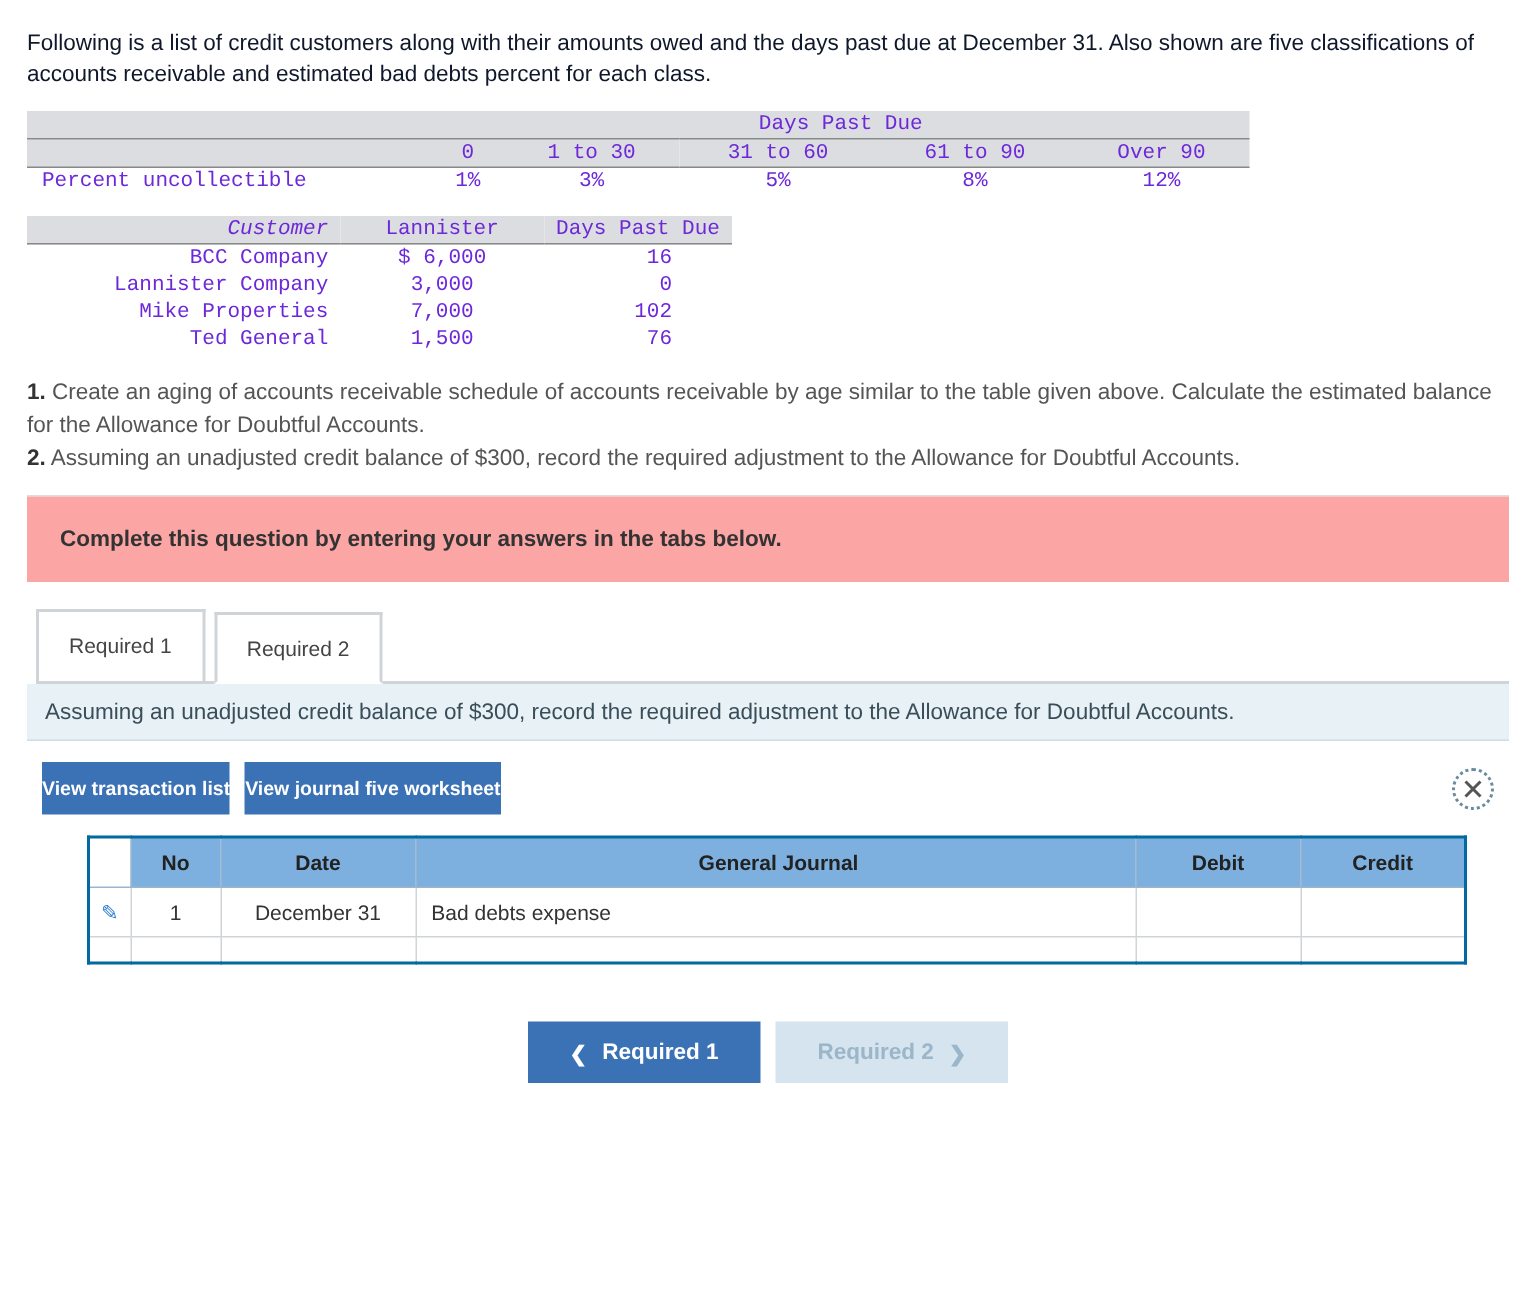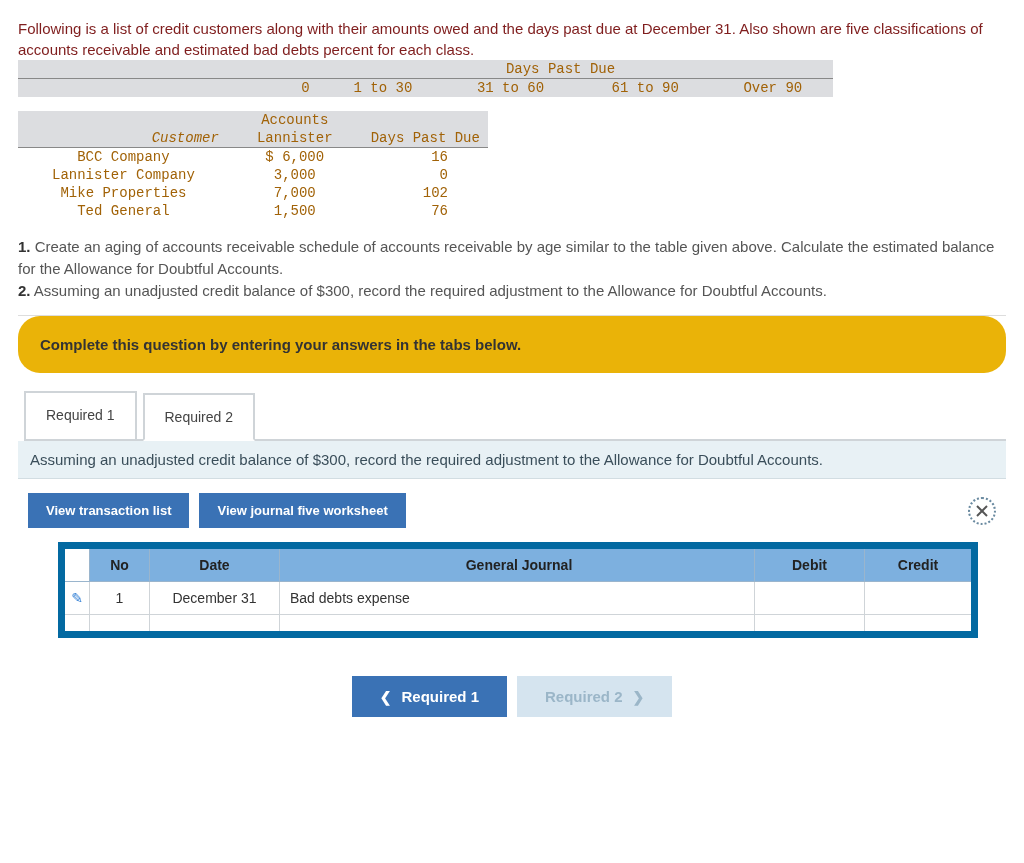--- a/index.html
+++ b/index.html
@@ -4,63 +4,63 @@
 <style>
   * { box-sizing: border-box; margin: 0; padding: 0; }
   body {
     font-family: Arial, Helvetica, sans-serif;
     font-size: 15px;
     color: #444;
     background: #fff;
     padding: 18px 18px 30px 18px;
     width: 1024px;
   }
-  .intro { color: #7f1d1d; line-height: 1.4; }
+  .intro { color: #0f172a; line-height: 1.4; margin-bottom: 14px; }
   table { border-collapse: collapse; }
-  .mono { font-family: "Courier New", monospace; font-size: 14px; color:#a16207; }
+  .mono { font-family: "Courier New", monospace; font-size: 14px; color:#6d28d9; }
   .tbl1 { width: 815px; margin-bottom: 14px; }
   .tbl1 td, .tbl1 th { padding: 1px 6px; text-align: center; }
   .tbl1 .shade { background: #dcdde0; }
   .tbl1 .rowline td { border-top: 1px solid #888; }
   .tbl1 .lbl { text-align: left; padding-left: 10px; }
   .tbl2 { width: 470px; margin-bottom: 16px; }
   .tbl2 td, .tbl2 th { padding: 1px 8px; }
   .tbl2 .shade { background: #dcdde0; }
-  .tbl2 .c1 { text-align: center; padding-left:10px; width: 200px; }
+  .tbl2 .c1 { text-align: right; padding-left:10px; width: 200px; }
   .tbl2 .c2 { text-align: center; width: 130px; }
   .tbl2 .c3 { text-align: right; width: 120px; padding-right: 40px;}
   .tbl2 .hdr .c1 { text-align: right; font-style: italic; }
   .tbl2 .hdr .c2 { text-align: center; }
   .tbl2 .hdr .c3 { text-align: center; padding-right:8px;}
   .tbl2 .line td { border-top: 1px solid #888; }
   .questions { line-height: 1.45; color:#555; margin-bottom: 14px; }
   .questions b { color:#333; }
   .panel { border-top: 1px solid #ddd; }
-  .complete-bar { background: #eab308; padding: 20px 22px; font-weight: bold; color:#333; margin-bottom: 18px; border-radius: 22px;}
+  .complete-bar { background: #fca5a5; padding: 20px 22px; font-weight: bold; color:#333; margin-bottom: 18px;}
   .tabs { display:flex; border-bottom: 2px solid #cfd4d8; margin-left: 6px; }
   .tab {
     padding: 14px 20px; border: 2px solid #cfd4d8; border-bottom: none;
     background: #fff; color:#444; cursor:pointer; margin-right: 6px;
     font-size: 14px;
   }
   .tab.inactive { background:#fff; }
   .tab.active { background:#fff; position: relative; top:2px; border-bottom:2px solid #fff;}
   .prompt-bar { background:#e8f1f5; padding: 10px 12px; color:#3a4e5a; font-size:15px; border-bottom:1px solid #d2dde2;}
   .btn-row { display:flex; align-items:center; padding: 14px 10px; gap: 10px;}
   .bluebtn {
     background:#3a72b5; color:#fff; font-weight:bold; font-size:13px;
-    padding: 10px 18px; border:none; cursor:pointer;
+    padding: 10px 0; border:none; cursor:pointer;
   }
   .close-circle {
     margin-left:auto; width:28px; height:28px; border-radius:50%;
     border: 2px dotted #6a8aa0; display:flex; align-items:center; justify-content:center;
     color:#444; font-weight:bold; cursor:pointer;
   }
   .journal-wrap { padding: 0 0 18px 40px; }
-  .journal { width: 920px; border: 7px solid #0369a1; }
+  .journal { width: 920px; border: 2px solid #0369a1; }
   .journal th { background:#7db0df; color:#222; padding:8px 6px; border:1px solid #9ab5cd; font-weight:bold; font-size:14px;}
   .journal td { background:#fff; padding:8px 6px; border:1px solid #cfd4d8; font-size:14px; color:#333;}
   .journal .col-icon { width:28px; text-align:center; }
   .journal .col-no { width:60px; text-align:center; }
   .journal .col-date { width:130px; text-align:center;margin-left:12px; }
   .journal .col-gj { text-align:left; padding-left:10px; }
   .journal .col-amt { width:110px; }
   .pencil { color:#2b7bd3; }
   .nav-row { display:flex; gap:10px; justify-content:center; margin-top: 20px;}
   .navbtn {
@@ -83,30 +83,33 @@
     <td colspan="5" style="border-bottom:1px solid #888;">Days Past Due</td>
   </tr>
   <tr class="shade rowline">
     <td></td>
     <td>0</td>
     <td>1 to 30</td>
     <td>31 to 60</td>
     <td>61 to 90</td>
     <td>Over 90</td>
   </tr>
+  <tr class="rowline">
+    <td class="lbl">Percent uncollectible</td>
+    <td>1%</td>
+    <td>3%</td>
+    <td>5%</td>
+    <td>8%</td>
+    <td>12%</td>
+  </tr>
 </tbody>
   </table>
 
 <table class="tbl2 mono">
   <tbody>
-      <tr class="shade hdr">
-    <td class="c1"></td>
-    <td class="c2" style="text-align:center">Accounts</td>
-    <td class="c3"></td>
-  </tr>
   <tr class="shade hdr">
     <td class="c1">Customer</td>
     <td class="c2" style="text-align:center">Lannister</td>
     <td class="c3">Days Past Due</td>
   </tr>
   <tr class="line">
     <td class="c1">BCC Company</td>
     <td class="c2">$ 6,000</td>
     <td class="c3">16</td>
   </tr>

